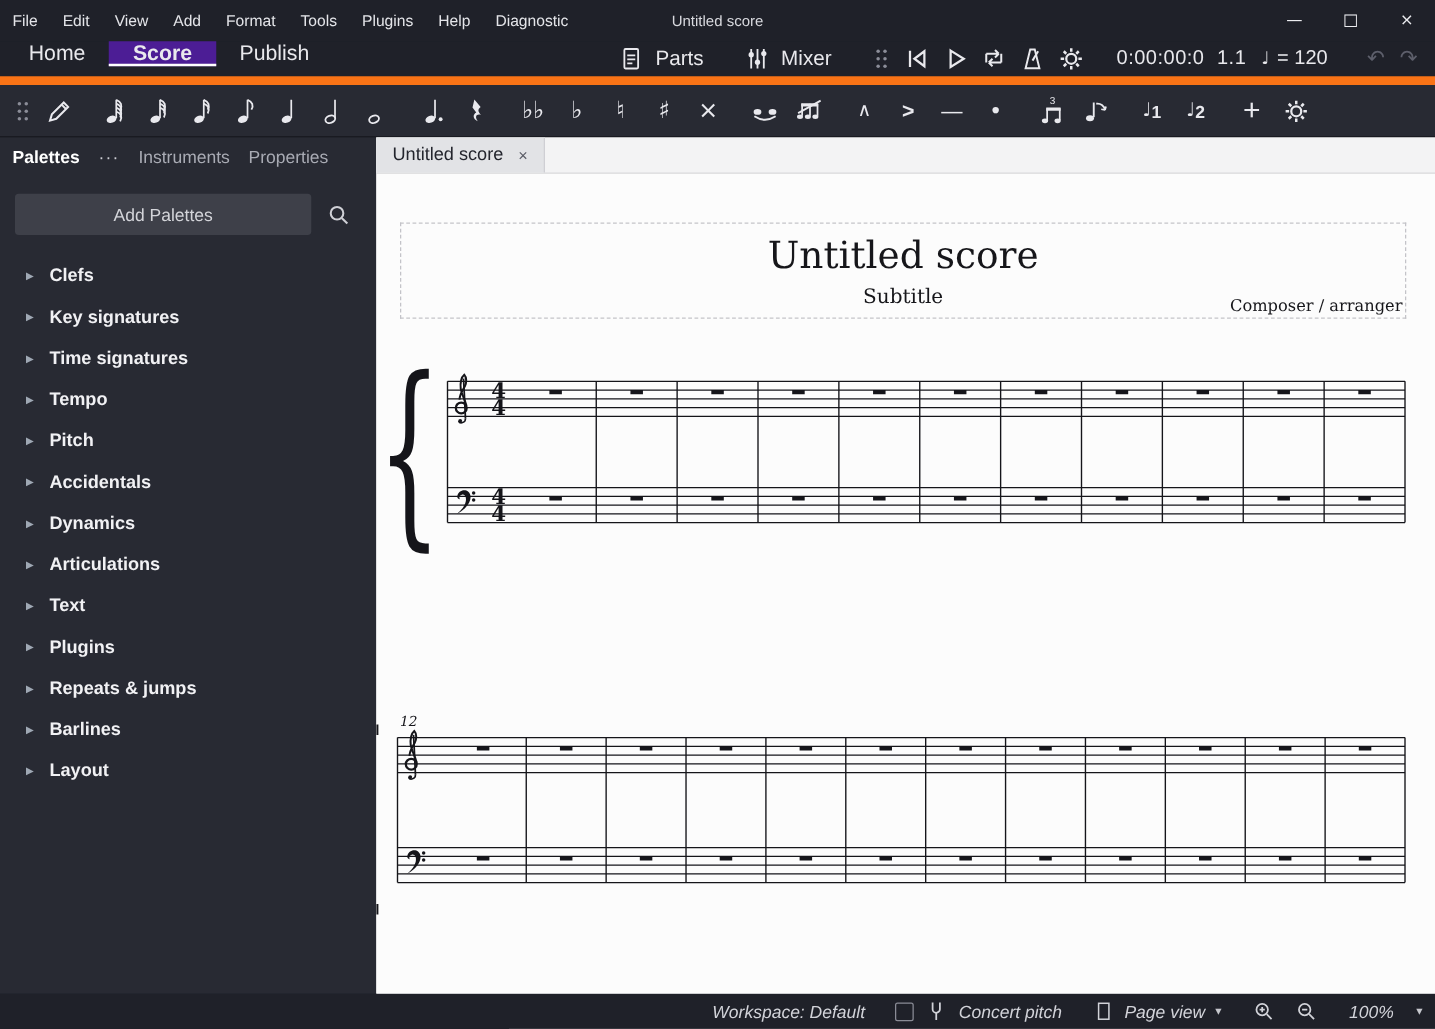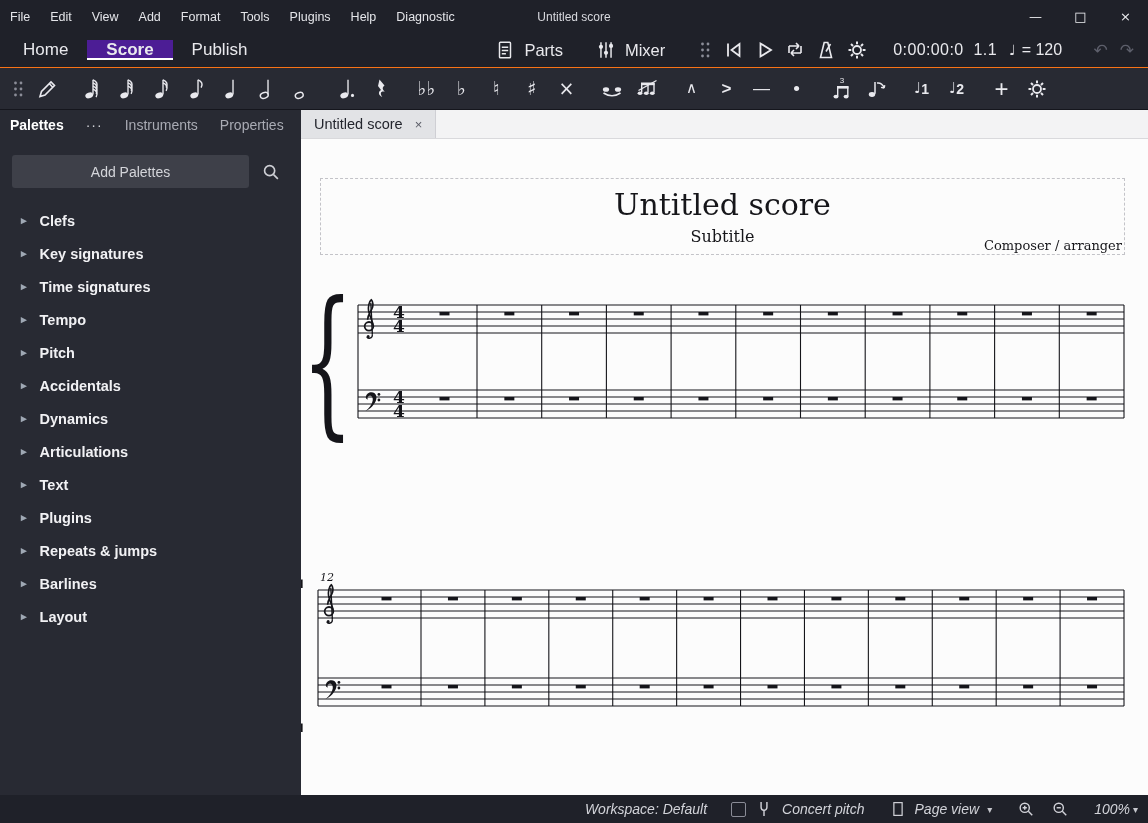--- a/index.html
+++ b/index.html
@@ -8,21 +8,21 @@
   .app { display:flex; flex-direction:column; height:100%;border-radius:26px; }
 
   
   .menubar { height:33px; background:#1f2129; display:flex; align-items:center; position:relative; color:#e4e5e9; font-size:12.5px; flex:0 0 auto; }
   .menu-item { padding:0 10px; height:100%; display:flex; align-items:center; }
   .win-title { position:absolute; left:50%; transform:translateX(-50%); font-size:12px; color:#d8d9de; }
   .win-controls { margin-left:auto; display:flex; height:100%; }
   .win-btn { width:45px; height:100%; display:flex; align-items:center; justify-content:center; font-size:13px; color:#ecedf0; font-family:"DejaVu Sans", sans-serif; }
 
   
-  .toolbar2 { height:35px; background:#1f2129; display:flex; align-items:center; border-bottom:1px solid #f97316; flex:0 0 auto; }
+  .toolbar2 { height:35px; background:#1f2129; display:flex; align-items:flex-start; border-bottom:7px solid #f97316; flex:0 0 auto; }
   .main-tab { display:flex; align-items:center; padding:0 19px; font-size:17px; color:#e9e9ed; position:relative; }
   .main-tab.active { background:#4c1d95; font-weight:700; }
   .main-tab.active::after { content:''; position:absolute; left:0; right:0; bottom:0; height:2.5px; background:#ffffff; }
   .tb-btn { display:flex; align-items:center; gap:8px; color:#e9e9ed; font-size:16.5px; align-self:center; }
   .transport { display:flex; gap:3px; align-self:center; }
   .t-icon { width:28px; height:28px; display:flex; align-items:center; justify-content:center; }
   .time-display { font-size:16px; color:#e9e9ed; align-self:center; letter-spacing:.4px; }
   .tempo { display:flex; align-items:center; gap:6px; align-self:center; color:#e9e9ed; font-size:16px; }
   .music { font-family:"DejaVu Sans", sans-serif; }
   .undo-group { margin-left:auto; display:flex; gap:12px; align-self:center; padding-right:14px; font-family:"DejaVu Sans", sans-serif; font-size:17px; color:#5d5f6b; }
@@ -30,21 +30,21 @@
   
   .toolbar3 { height:42px; background:#282a33; display:flex; align-items:center; padding:0 8px; gap:2px; border-bottom:1px solid #15161d; flex:0 0 auto; color:#e9e9ee; }
   .n-icon { min-width:33px; height:32px; display:flex; align-items:center; justify-content:center; }
   .glyph { font-family:"DejaVu Sans", sans-serif; font-size:19px; line-height:1; }
   .glyph.small { font-size:15px; }
   .sep { width:8px; }
 
   
   .content { flex:1 1 auto; display:flex; min-height:0; }
   .sidebar { width:301px; flex:0 0 301px; background:#282a33; display:flex; flex-direction:column; }
-  .side-tabs { height:30px; display:flex; align-items:center; padding:0 10px; gap:22px; font-size:14px; color:#a9abb4; flex:0 0 auto; }
+  .side-tabs { height:30px; display:flex; align-items:center; padding:0 10px; gap:15px; font-size:14px; color:#a9abb4; flex:0 0 auto; }
   .side-tab.active { color:#ffffff; font-weight:700; }
   .more-dots { color:#cfd0d6; letter-spacing:1px; font-size:14px; }
   .search-row { display:flex; padding:15px 12px 8px 12px; gap:4px; align-items:center; }
   .add-btn { flex:1; height:33px; background:#3e4049; border-radius:3px; color:#d4d5da; font-size:14px; display:flex; align-items:center; justify-content:center; }
   .search-btn { width:36px; height:33px; display:flex; align-items:center; justify-content:center; }
   .palette-list { list-style:none; margin-top:8px; }
   .palette-item { height:33px; display:flex; align-items:center; gap:13px; padding:0 12px 0 21px; color:#f1f1f4; font-size:14.5px; font-weight:600; }
   .arrow { color:#9fa8b4; font-size:11px; }
 
   .main { flex:1 1 auto; display:flex; flex-direction:column; background:#ededee; min-width:0; }
@@ -624,18 +624,18 @@
       <span>
         <svg width="20" height="20" viewBox="0 0 24 24">
             <g stroke="#d2d3d9" stroke-width="1.7" fill="none">
               <circle cx="10.5" cy="10.5" r="5.5"></circle>
               <path d="M14.8 14.8 L19.5 19.5"></path>
               <path d="M8 10.5 H13"></path>
             </g>
           </svg>
       </span>
     </span>
-    <span class="sb-item" style="gap:3px">
+    <span class="sb-item" style="gap:18px">
       <span>100%</span>
       <span class="chev">▾</span>
     </span>
   </div>
 </div>
 
 </body></html>

